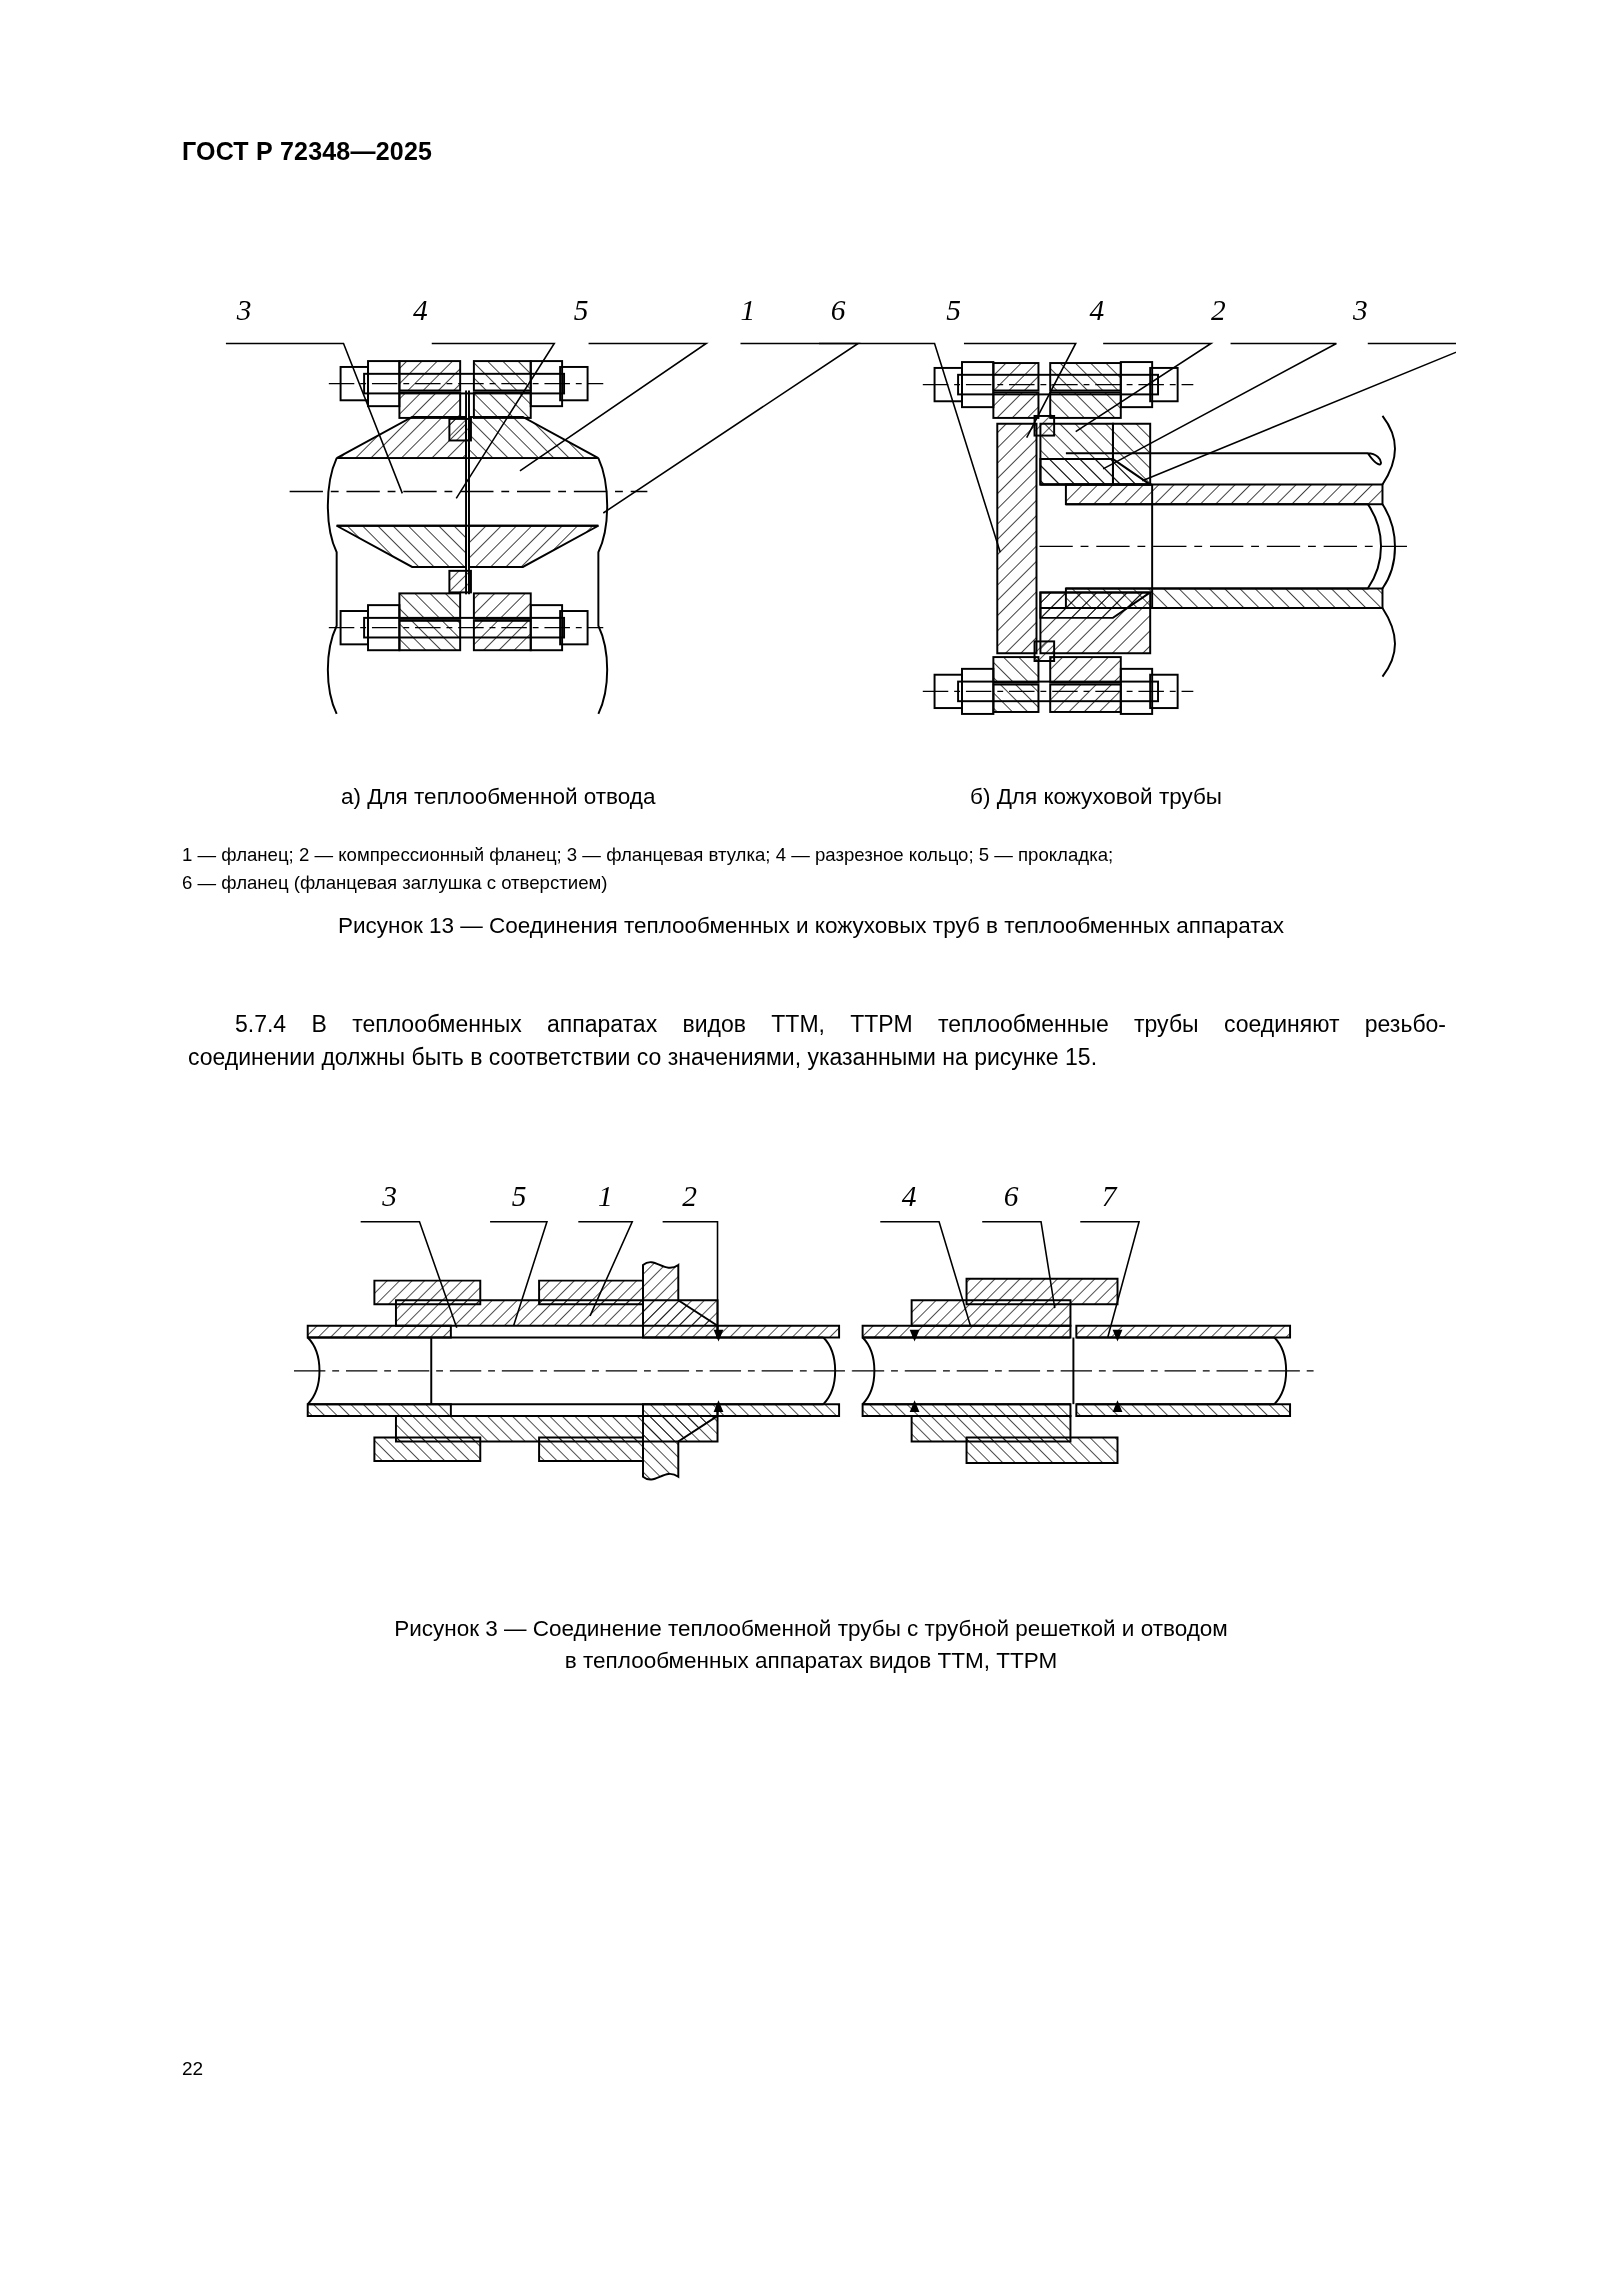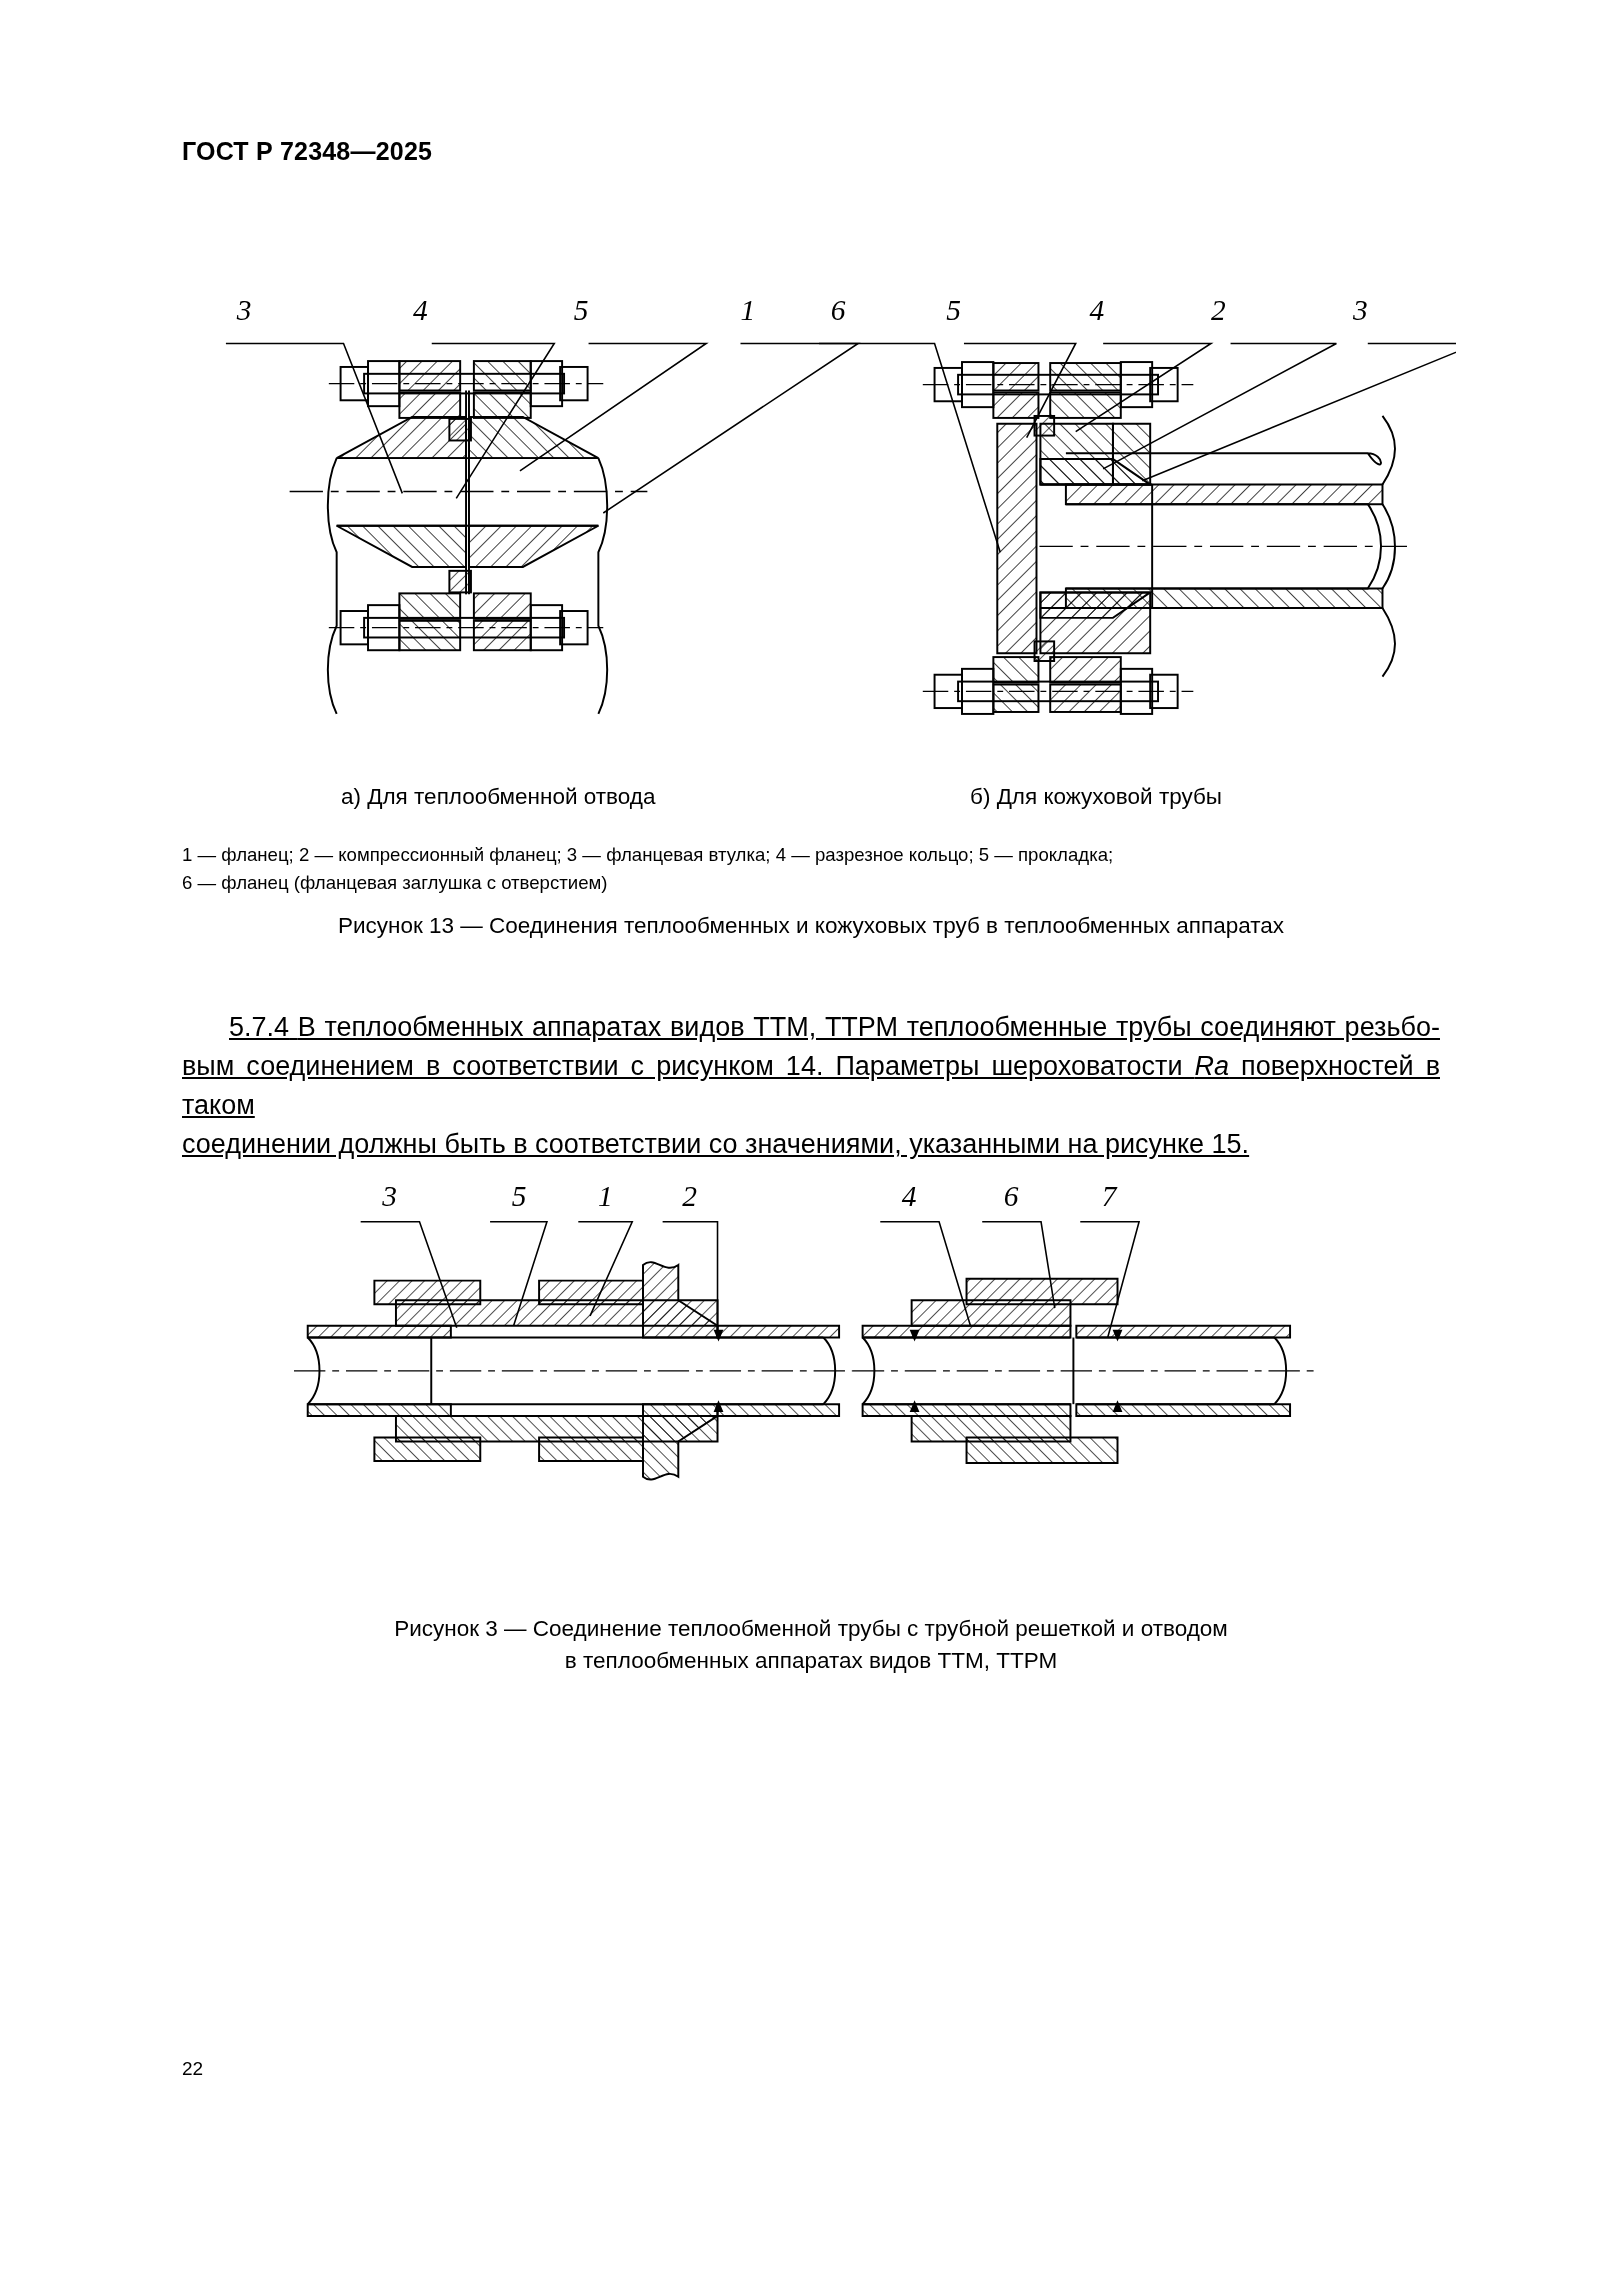--- a/index.html
+++ b/index.html
@@ -84,27 +84,26 @@
     line-height: 1.42;
     left: 182px;
     width: 1258px;
   }
   .figcap-13 { top: 910px; }
   .figcap-14 { top: 1613px; }
 
   
   .para {
     position: absolute;
-    left: 182px;
+    left: 188px;
     top: 1008px;
     width: 1258px;
-    font-size: 27px;
+    font-size: 23px;
     line-height: 1.45;
     text-align: justify;
-    text-decoration: underline;
   }
   .para .indent { display: inline-block; width: 47px; }
   .para i { font-style: italic; }
   .para .l { display: block; }
   .para .j {
     display: block;
     text-align: justify;
     text-align-last: justify;
   }
 
@@ -284,21 +283,20 @@
     <div>1 — фланец; 2 — компрессионный фланец; 3 — фланцевая втулка; 4 — разрезное кольцо; 5 — прокладка;</div>
     <div>6 — фланец (фланцевая заглушка с отверстием)</div>
   </div>
 
   <div class="figcap figcap-13">
     <div>Рисунок 13 — Соединения теплообменных и кожуховых труб в теплообменных аппаратах</div>
   </div>
 
   <div class="para">
     <span class="j"><span class="indent"></span><span>5.7.4</span>&nbsp;<span>В теплообменных аппаратах видов ТТМ, ТТРМ теплообменные трубы соединяют резьбо-</span></span>
-    <span class="j"><span>вым соединением в соответствии с рисунком 14. Параметры шероховатости </span><i>Ra</i><span> поверхностей в таком</span></span>
     <span class="l">соединении должны быть в соответствии со значениями, указанными на рисунке 15.</span>
   </div>
 
   <div class="fig14">
     <svg width="1049" height="353" viewBox="0 0 1070 360" xmlns="http://www.w3.org/2000/svg">
       <defs>
         <pattern id="g45" width="9" height="9" patternUnits="userSpaceOnUse" patternTransform="rotate(45)">
           <line x1="0" y1="0" x2="0" y2="9" stroke="#000" stroke-width="1.4"></line>
         </pattern>
         <pattern id="g135" width="9" height="9" patternUnits="userSpaceOnUse" patternTransform="rotate(-45)">

